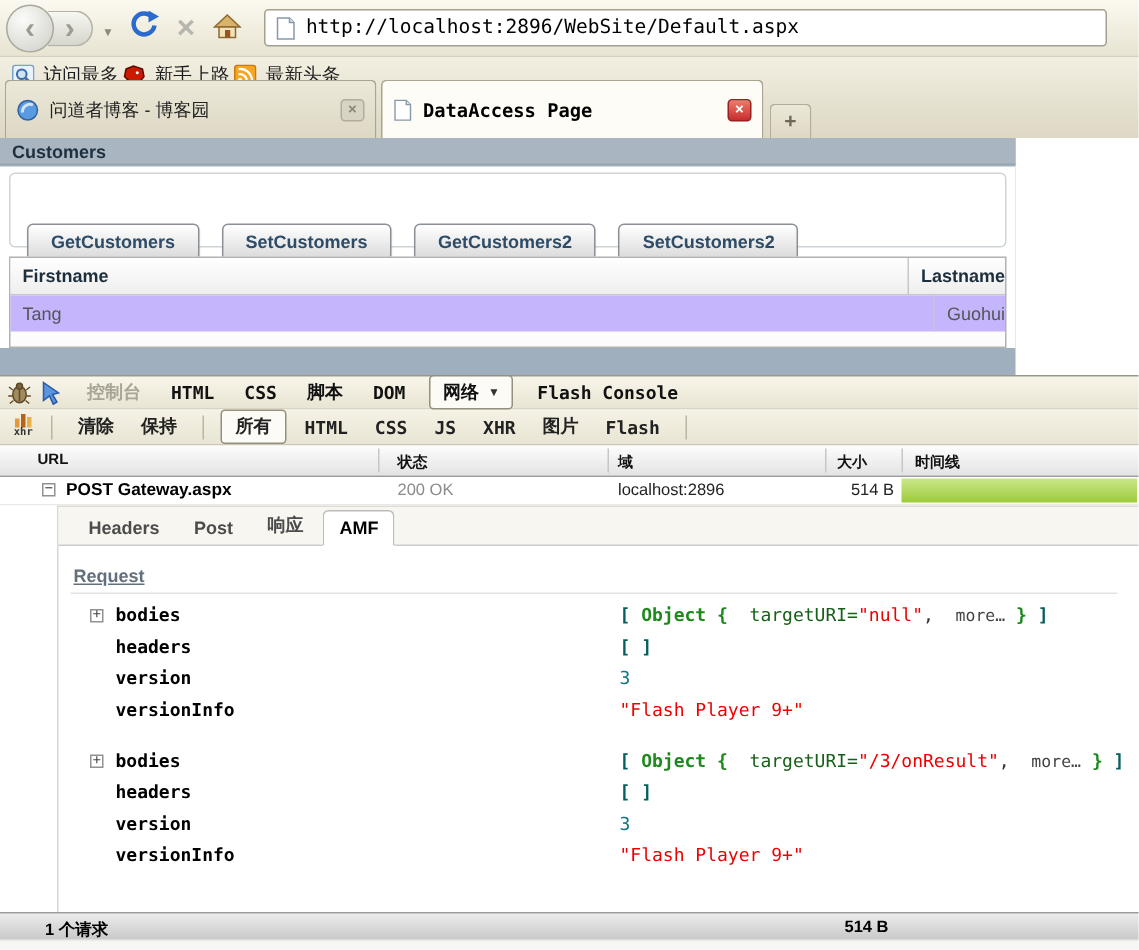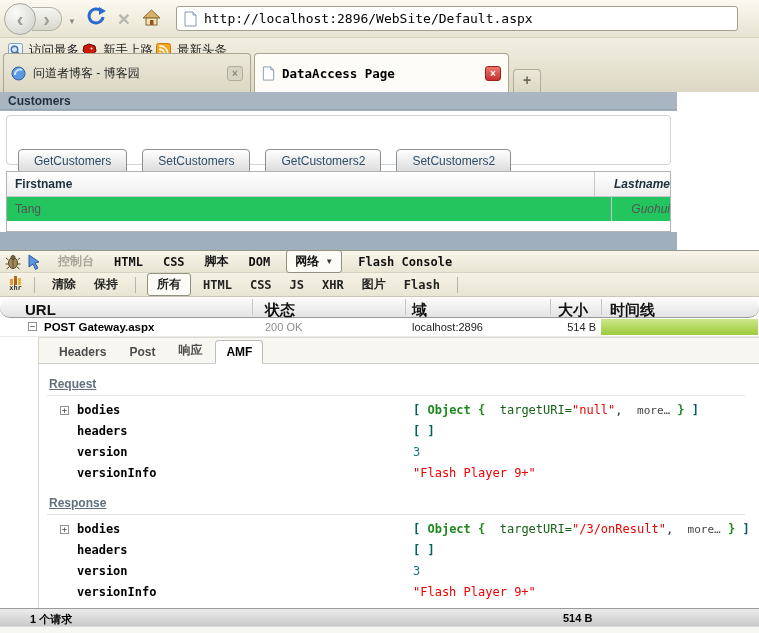--- a/index.html
+++ b/index.html
@@ -48,27 +48,27 @@
     border-radius:4px 4px 0 0;background:linear-gradient(#ece8d8,#ddd8c4);
     text-align:center;line-height:21px;font-size:14px;font-weight:bold;color:#6e6858;cursor:pointer;}
   
   .content{position:absolute;top:92px;left:0;width:677px;height:158px;background:#9fafbe;}
   .content-header{height:18px;line-height:18px;background:#a9b5c1;border-bottom:1px solid #97a5b1;
     padding-left:8px;font-weight:bold;font-size:12px;color:#1e3040;}
   .page-white{position:absolute;top:19px;left:0;right:0;height:121px;background:#fff;}
   .btn-panel{position:absolute;top:4px;left:6px;right:6px;height:50px;border:1px solid #cfd4d8;
     border-radius:4px;background:#fff;display:flex;align-items:center;gap:15px;padding-left:11px;}
   .pg-btn{height:25px;padding:4px 15px;border:1px solid #8a9096;border-radius:4px;
-    background:linear-gradient(#ffffff,#d9d9d9);font-weight:normal;font-size:12px;color:#2e4c68;
+    background:linear-gradient(#ffffff,#d9d9d9);font-weight:bold;font-size:12px;color:#2e4c68;
     box-shadow:0 1px 1px rgba(0,0,0,.15);cursor:pointer;margin-top:42px;}
   .cust-table{position:absolute;top:60px;left:6px;right:6px;bottom:0;border:1px solid #b2b2b2;background:#fcfcfc;}
   .ct-head{display:flex;height:25px;background:linear-gradient(#ffffff,#eeeeee);border-bottom:1px solid #c7c7c7;}
-  .ct-row{display:flex;height:24px;background:#22c55e;}
+  .ct-row{display:flex;height:24px;background:#c4b5fd;}
   .ct-c1{width:628px;padding:5px 0 0 8px;}
-  .ct-c2{flex:1;padding:5px 0 0 19px;border-left:1px solid #c7c7c7;font-style:italic;}
+  .ct-c2{flex:1;padding:5px 0 0 8px;border-left:1px solid #c7c7c7;}
   .ct-head .ct-c1,.ct-head .ct-c2{font-weight:bold;color:#1d2f3d;}
   .ct-row .ct-c1,.ct-row .ct-c2{color:#555;}
   
   .fb{position:absolute;top:250px;left:0;width:759px;height:358px;background:#fff;}
   .fb-toolbar{height:23px;border-top:1px solid #98988a;border-bottom:1px solid #d8d4c4;
     background:linear-gradient(#f8f5ea,#e9e5d3);display:flex;align-items:center;padding-left:5px;}
   .fb-ico{flex:none;margin-right:6px;display:flex;align-items:center;}
   .fb-tab{font-family:"DejaVu Sans Mono",monospace;font-weight:bold;font-size:12px;color:#111;
     padding:0 10px;cursor:pointer;white-space:nowrap;}
   .fb-tab.disabled{color:#a8a496;}
@@ -83,21 +83,21 @@
   .flt-active{background:#fcfbf6;border:1px solid #94907f;border-radius:3px;padding:2px 9px;margin:0 3px;}
   .xhr-ico{width:17px;height:17px;margin:0 2px;display:flex;flex-direction:column;align-items:center;cursor:pointer;}
   .xhr-bars{display:flex;align-items:flex-end;gap:1px;height:9px;}
   .xhr-bars i{display:block;width:3px;}
   .xhr-b1{height:6px;background:#e09a3a;}
   .xhr-b2{height:9px;background:#b86418;}
   .xhr-b3{height:7px;background:#e8b24a;}
   .xhr-label{font-family:"DejaVu Sans Mono",monospace;font-size:7px;line-height:7px;color:#333;font-weight:bold;}
   
   .fb-nethead{position:relative;height:21px;background:linear-gradient(#fdfdfd,#e3e3e3);
-    border-bottom:1px solid #9c9c9c;font-weight:bold;font-size:15px;color:#111;border-radius:10px;}
+    border-bottom:1px solid #9c9c9c;font-weight:bold;font-size:10px;color:#111;}
   .nh{position:absolute;top:4px;}
   .nh-sep{position:absolute;top:2px;bottom:2px;width:1px;background:#c6c6c6;}
   .fb-netrow{position:relative;height:19px;border-bottom:1px solid #e9e9e9;background:#fff;font-size:11px;}
   .tgl{display:inline-block;width:9px;height:9px;border:1px solid #919191;background:#fff;
     color:#444;font-family:"DejaVu Sans Mono",monospace;font-size:9px;line-height:7px;text-align:center;cursor:pointer;}
   .nr-tgl{position:absolute;left:28px;top:4px;}
   .nr-url{position:absolute;left:44px;top:3px;font-weight:bold;font-size:11.5px;color:#000;cursor:pointer;}
   .nr-status{position:absolute;left:265px;top:3px;color:#8c8c8c;}
   .nr-domain{position:absolute;left:412px;top:3px;color:#222;}
   .nr-size{position:absolute;left:516px;top:3px;width:80px;text-align:right;color:#222;}
@@ -354,21 +354,20 @@
         <div class="d-row">
           <span class="d-key">
               <span class="tgl-space"></span>
               <span class="k">versionInfo</span>
             </span>
           <span class="d-val"><span class="c-str">"Flash Player 9+"</span></span>
         </div>
       </div>
 
       <div class="d-sec">
-        <div class="d-sec-title">Response</div>
         <div class="d-row">
           <span class="d-key">
             <span class="tgl">+</span>
             <span class="k">bodies</span>
           </span>
           <span class="d-val"><span class="c-brk">[ </span><span class="c-obj">Object</span><span class="c-obj"> {  </span><span class="c-prop">targetURI=</span><span class="c-str">"/3/onResult"</span><span class="c-plain">,  </span><span class="c-more">more…</span><span class="c-obj"> } </span><span class="c-brk">]</span></span>
         </div>
         <div class="d-row">
           <span class="d-key">
               <span class="tgl-space"></span>

